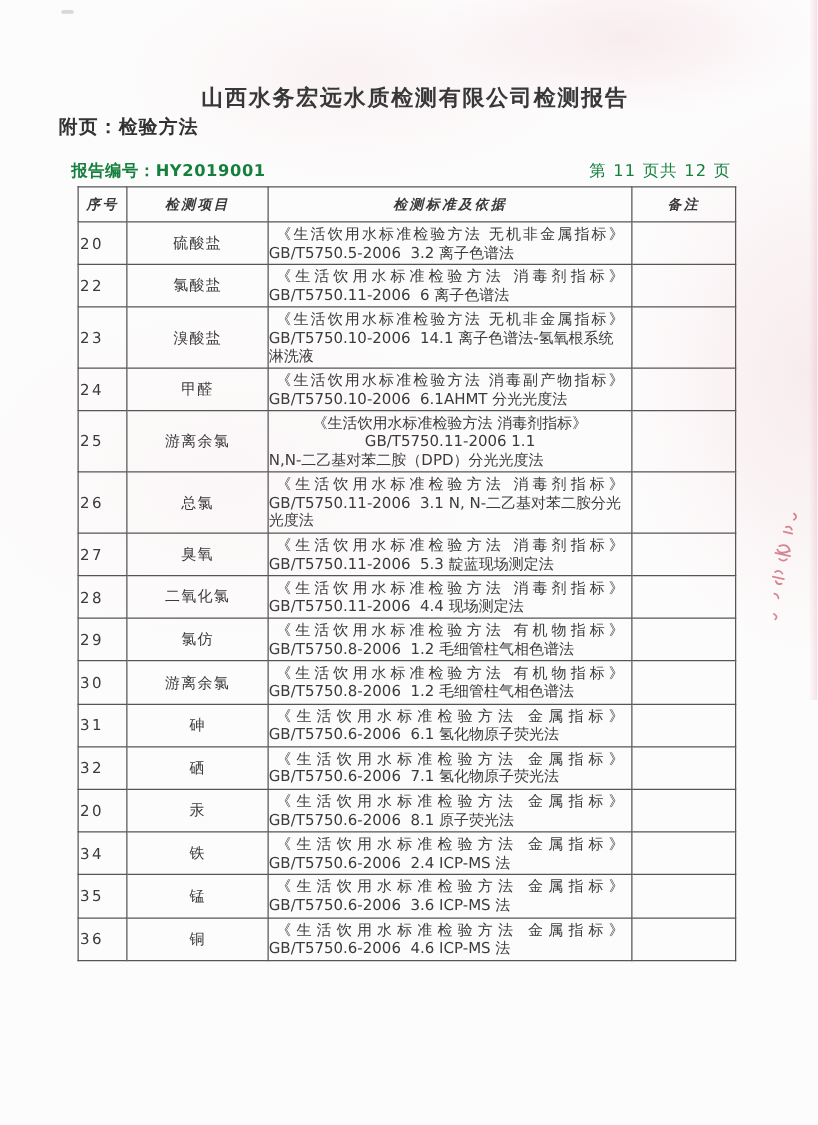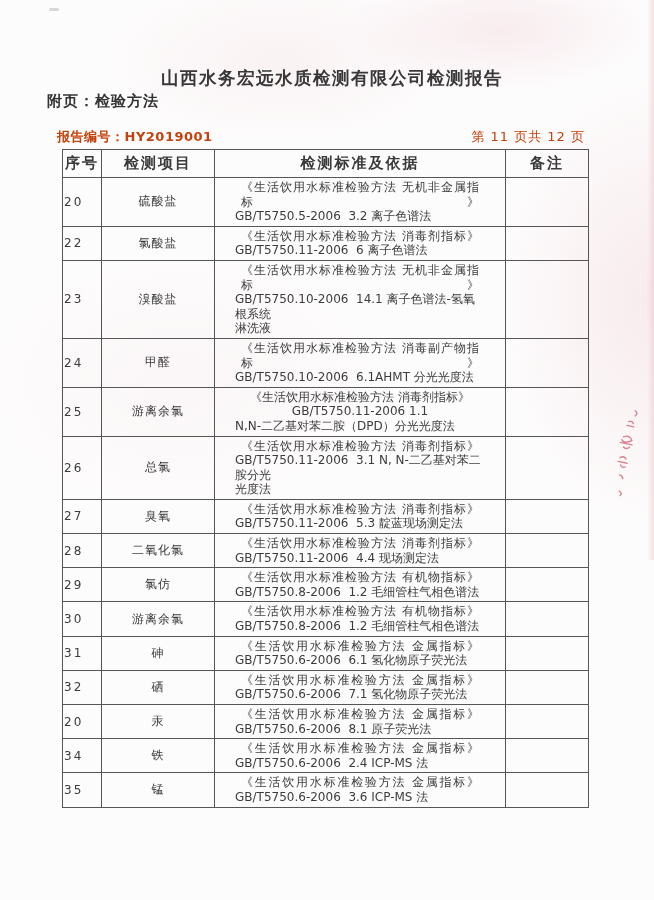--- a/index.html
+++ b/index.html
@@ -16,30 +16,30 @@
   }
   .scan-edge{position:absolute;top:0;right:0;width:7px;height:560px;
     background:linear-gradient(to left, rgba(233,190,198,.45), rgba(233,190,198,0));}
   .smudge{position:absolute;left:49px;top:8px;width:10px;height:3px;background:rgba(150,150,150,.35);border-radius:2px;}
 
   .title{margin:66px 0 0 10px;text-align:center;font-size:17.5px;font-weight:bold;
     letter-spacing:1.5px;color:#383838;}
   .subtitle{margin:2px 0 0 47px;font-size:15px;font-weight:bold;color:#333;letter-spacing:1px;}
 
   .meta{display:flex;justify-content:space-between;align-items:center;
-    margin:17px 0 3px 57px;width:528px;font-size:13px;font-weight:500;color:#c2410c;}
+    margin:17px 0 3px 57px;width:528px;font-size:13px;font-weight:500;color:#15803d;}
   .meta .report-no{font-weight:600;letter-spacing:.5px;}
   .meta .pageno{letter-spacing:1px;}
 
   table.methods{border-collapse:collapse;margin-left:62px;width:516px;table-layout:fixed;}
   table.methods th, table.methods td{border:1px solid #565656;}
-  table.methods th{font-size:15px;font-weight:600;height:25px;color:#3a3a3a;letter-spacing:2px;}
+  table.methods th{font-size:11px;font-weight:600;height:25px;color:#3a3a3a;letter-spacing:2px;font-style:italic;}
   td.c-no{width:36px;text-align:left;font-size:12px;letter-spacing:2px;}
   td.c-item{width:110px;text-align:center;font-size:12px;letter-spacing:1px;}
-  td.c-method{width:288px;padding:2px 20px;vertical-align:middle;}
+  td.c-method{width:288px;padding:2px 0;vertical-align:middle;}
   td.c-remark{width:80px;}
   .mline{font-size:12px;line-height:14.6px;white-space:pre-wrap;color:#3c3c3c;}
   .m-spread{text-align:justify;text-align-last:justify;text-justify:inter-character;padding:0 6px;}
   .m-left{text-align:left;}
   .m-center{text-align:center;}
 
   .red-mark{position:absolute;left:606px;top:404px;width:42px;height:100px;opacity:.6;pointer-events:none;}
 </style>
 </head>
 <body>
@@ -196,20 +196,29 @@
       </tr>
       <tr>
         <td class="c-no">35</td>
         <td class="c-item">锰</td>
         <td class="c-method">
           <div class="mline m-spread">《生活饮用水标准检验方法 金属指标》</div>
           <div class="mline m-left">GB/T5750.6-2006  3.6 ICP-MS 法</div>
         </td>
         <td class="c-remark"></td>
       </tr>
+      <tr>
+        <td class="c-no">36</td>
+        <td class="c-item">铜</td>
+        <td class="c-method">
+          <div class="mline m-spread">《生活饮用水标准检验方法 金属指标》</div>
+          <div class="mline m-left">GB/T5750.6-2006  4.6 ICP-MS 法</div>
+        </td>
+        <td class="c-remark"></td>
+      </tr>
     </tbody>
 </table>
 
 <svg class="red-mark" viewBox="0 0 42 100">
   <g stroke="#bf3a4d" stroke-width="1.4" fill="none" stroke-linecap="round" transform="rotate(12 21 50)">
     <path d="M20 6 q4 2 1 5"></path>
     <path d="M16 18 q3 -2 5 1 M15 22 h7"></path>
     <path d="M14 34 q6 -4 9 2 q-7 5 -10 1 M12 40 h12 M16 44 q4 2 6 -1"></path>
     <path d="M15 55 q3 -3 6 0 M14 59 h9 M17 62 q2 3 5 1"></path>
     <path d="M18 72 q3 0 4 3"></path>

